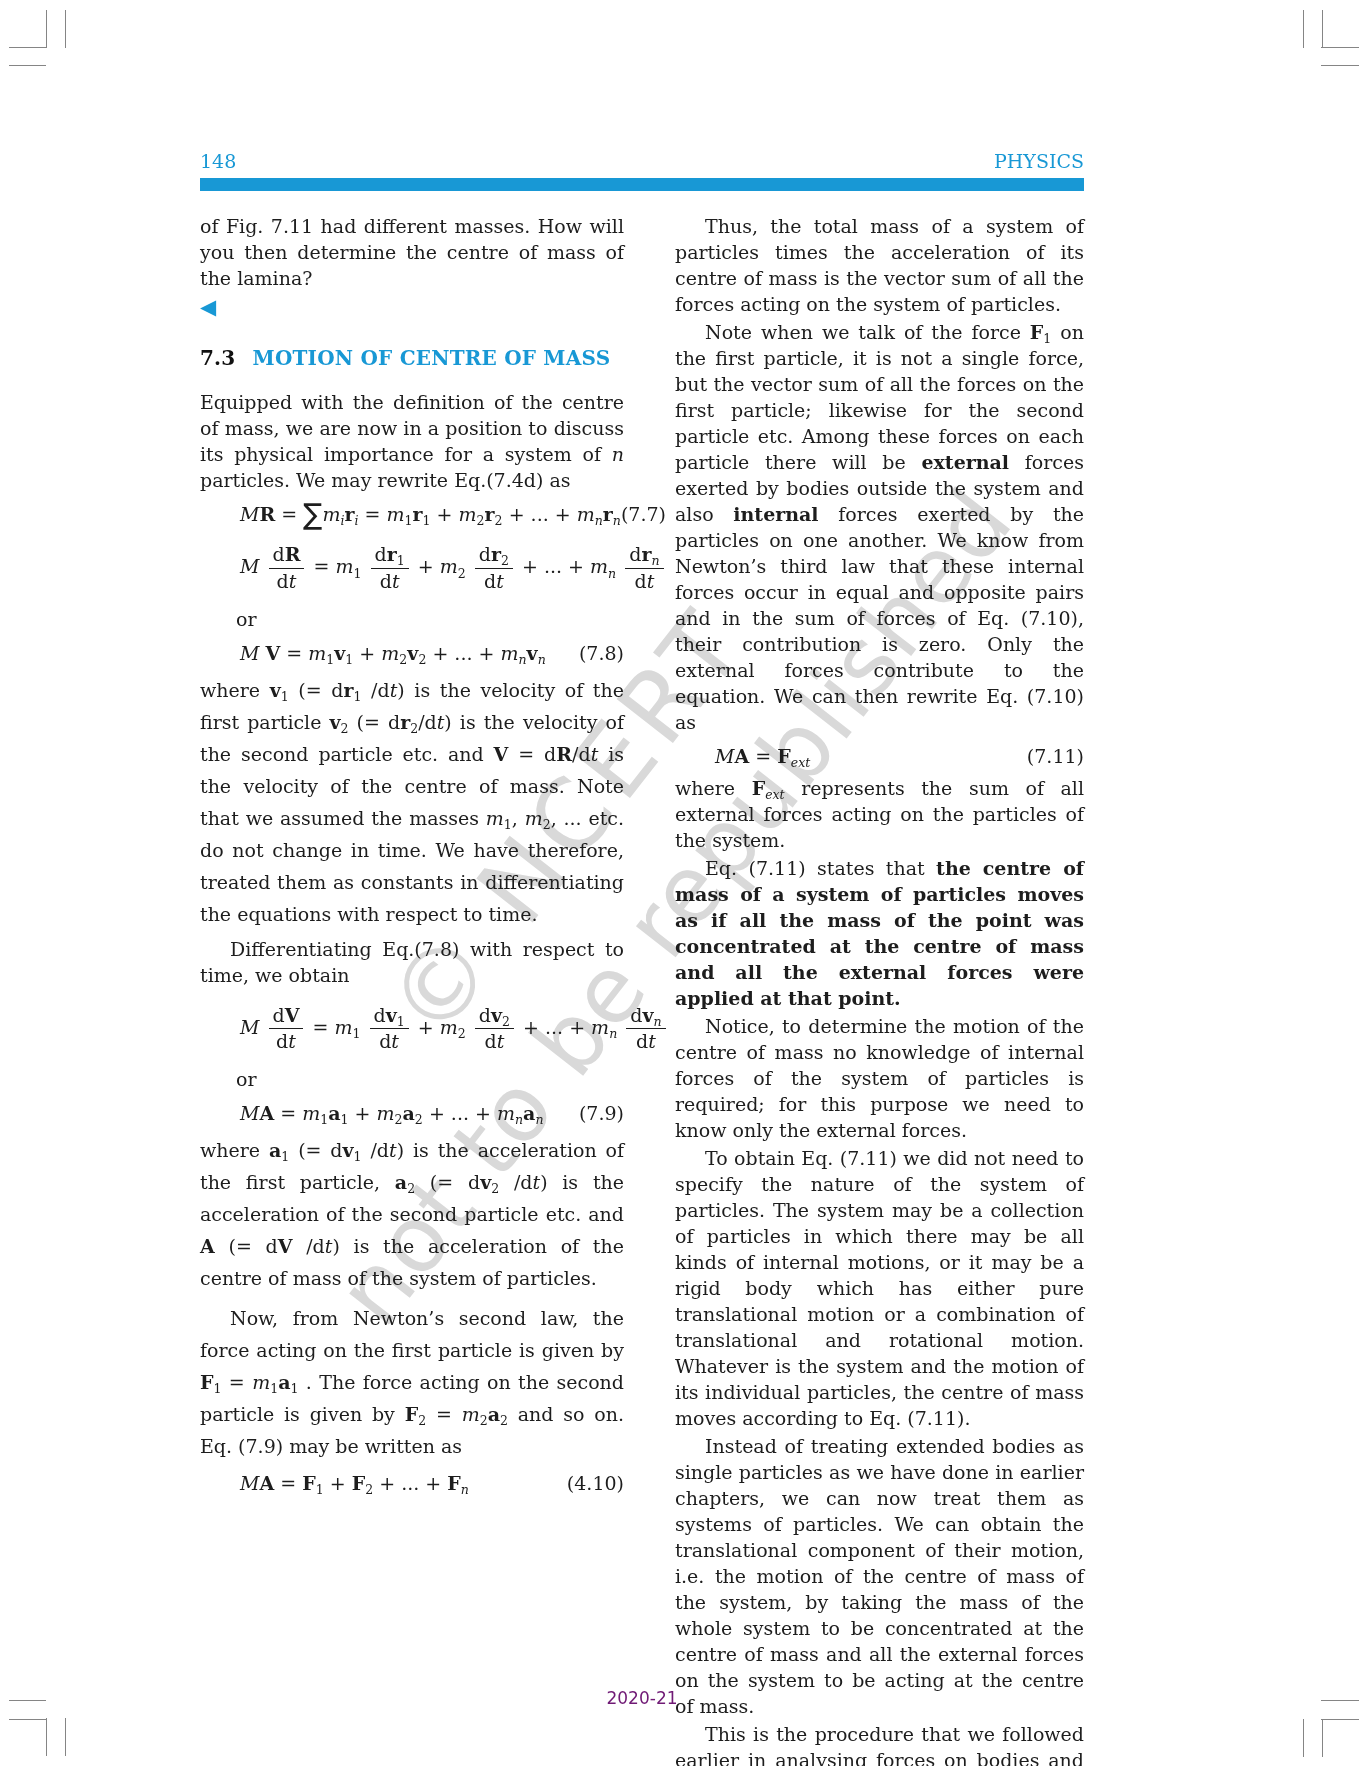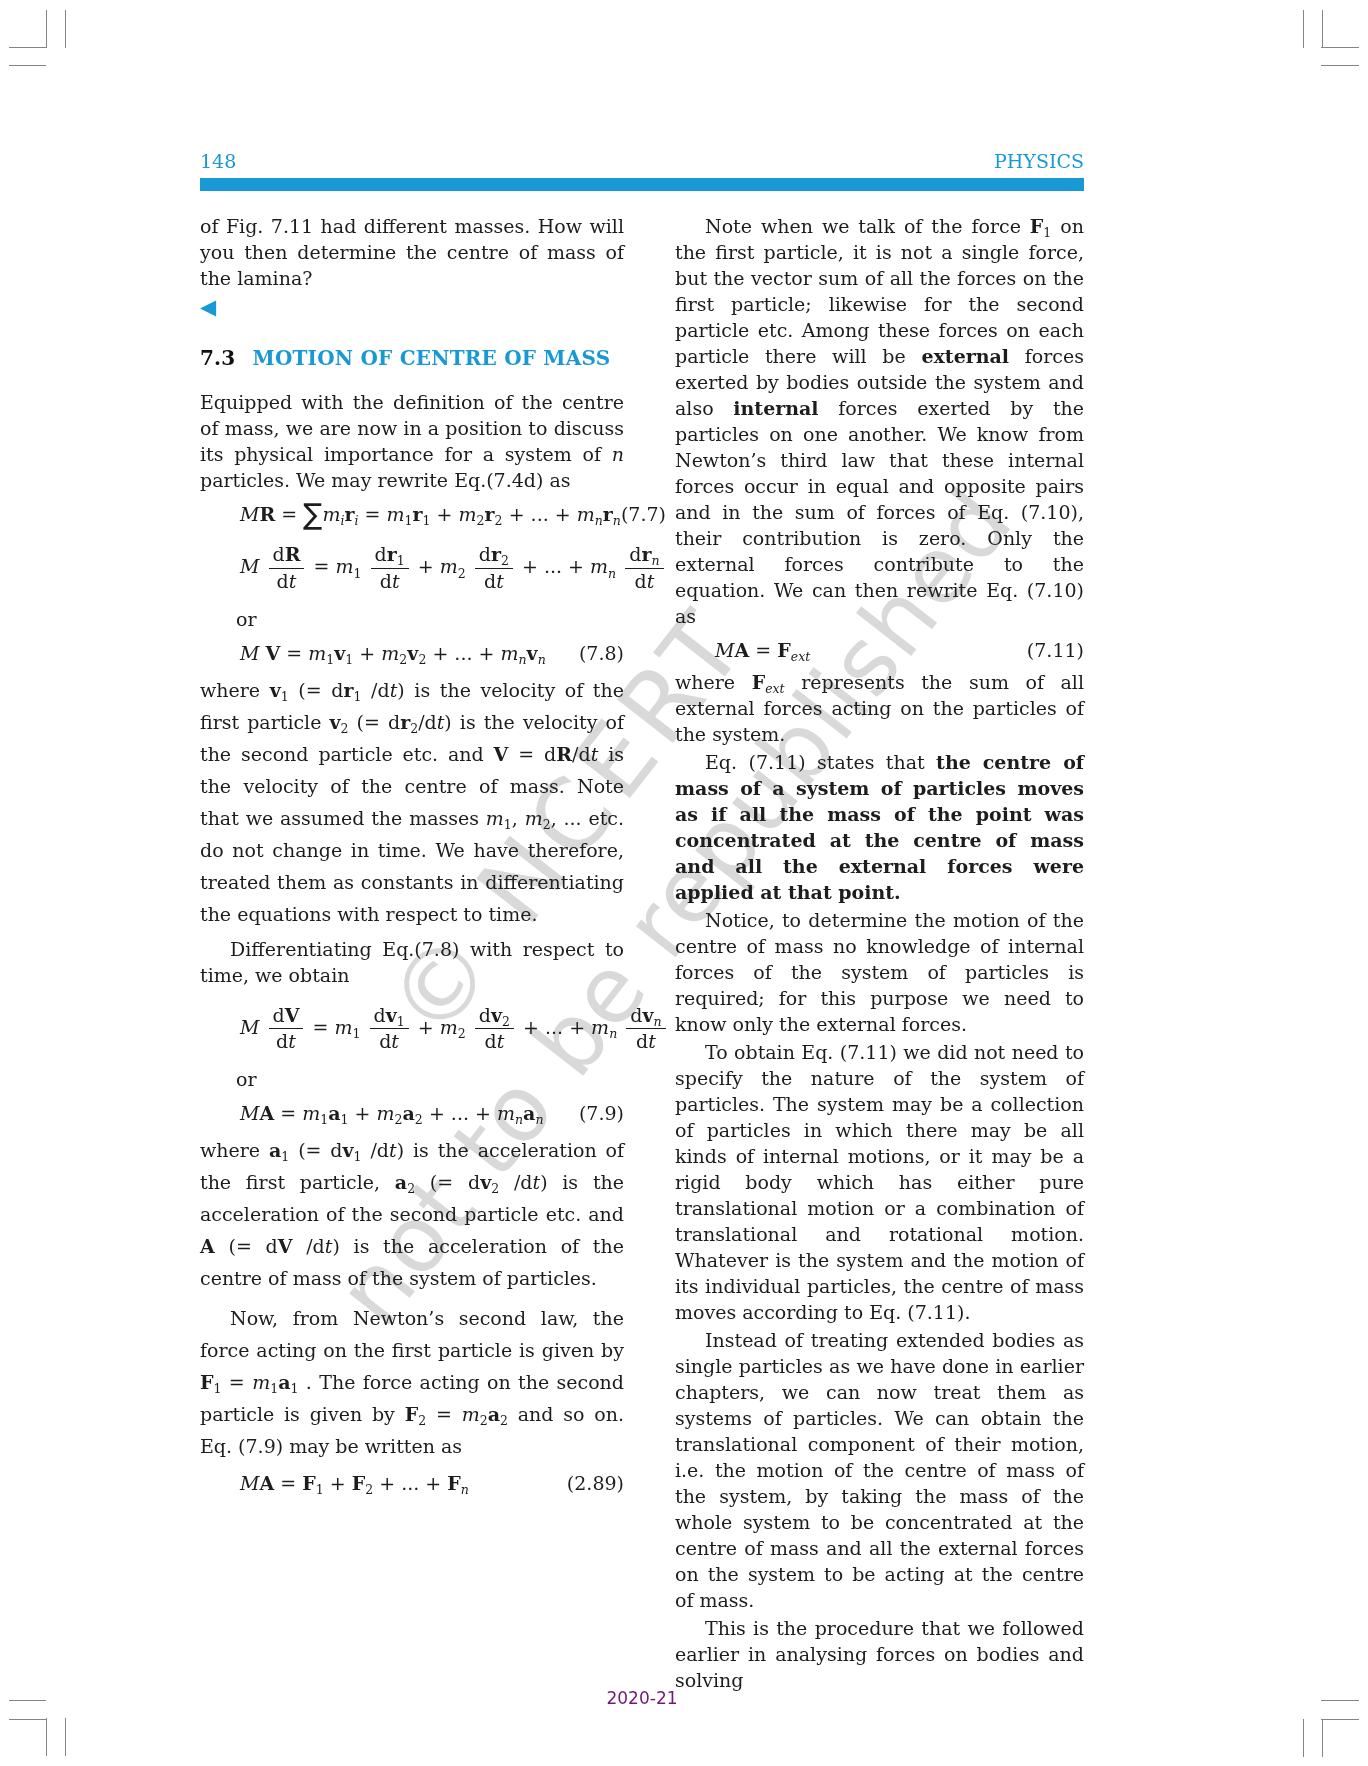--- a/index.html
+++ b/index.html
@@ -141,25 +141,26 @@
           <span class="eq"><span class="it">M</span><span class="bd">A</span><span> = </span><span class="it">m</span><span class="sb">1</span><span class="bd">a</span><span class="sb">1</span><span> + </span><span class="it">m</span><span class="sb">2</span><span class="bd">a</span><span class="sb">2</span><span> + ... + </span><span class="it">m</span><span class="sb it">n</span><span class="bd">a</span><span class="sb it">n</span></span>
           <span class="eqnum">(7.9)</span>
         </div>
 
         <p class="mathp"><span>where </span><span class="bd">a</span><span class="sb">1</span><span> (= d</span><span class="bd">v</span><span class="sb">1</span><span> /d</span><span class="it">t</span><span>) is the acceleration of the first particle, </span><span class="bd">a</span><span class="sb">2</span><span> (= d</span><span class="bd">v</span><span class="sb">2</span><span> /d</span><span class="it">t</span><span>) is the acceleration of the second particle etc. and </span><span class="bd">A</span><span> (= d</span><span class="bd">V</span><span> /d</span><span class="it">t</span><span>) is the acceleration of the centre of mass of the system of particles.</span></p>
 
         <p class="ind mathp"><span>Now, from Newton’s second law, the force acting on the first particle is given by </span><span class="bd">F</span><span class="sb">1</span><span> = </span><span class="it">m</span><span class="sb">1</span><span class="bd">a</span><span class="sb">1</span><span> . The force acting on the second particle is given by </span><span class="bd">F</span><span class="sb">2</span><span> = </span><span class="it">m</span><span class="sb">2</span><span class="bd">a</span><span class="sb">2</span><span> and so on. Eq. (7.9) may be written as</span></p>
 
         <div class="eqrow">
           <span class="eq"><span class="it">M</span><span class="bd">A</span><span> = </span><span class="bd">F</span><span class="sb">1</span><span> + </span><span class="bd">F</span><span class="sb">2</span><span> + ... + </span><span class="bd">F</span><span class="sb it">n</span></span>
-          <span class="eqnum">(2.89)</span>
+          <span class="eqnum">(4.10)</span>
         </div>
       </div>
 
       <div class="col">
+        <p class="ind">Thus, the total mass of a system of particles times the acceleration of its centre of mass is the vector sum of all the forces acting on the system of particles.</p>
 
         <p class="ind"><span>Note when we talk of the force </span><span class="bd">F</span><span class="sb">1</span><span> on the first particle, it is not a single force, but the vector sum of all the forces on the first particle; likewise for the second particle etc. Among these forces on each particle there will be </span><span class="bd">external</span><span> forces exerted by bodies outside the system and also </span><span class="bd">internal</span><span> forces exerted by the particles on one another. We know from Newton’s third law that these internal forces occur in equal and opposite pairs and in the sum of forces of Eq. (7.10), their contribution is zero. Only the external forces contribute to the equation. We can then rewrite Eq. (7.10) as</span></p>
 
         <div class="eqrow">
           <span class="eq"><span class="it">M</span><span class="bd">A</span><span> = </span><span class="bd">F</span><span class="sb it">ext</span></span>
           <span class="eqnum">(7.11)</span>
         </div>
 
         <p><span>where </span><span class="bd">F</span><span class="sb it">ext</span><span> represents the sum of all external forces acting on the particles of the system.</span></p>
 

